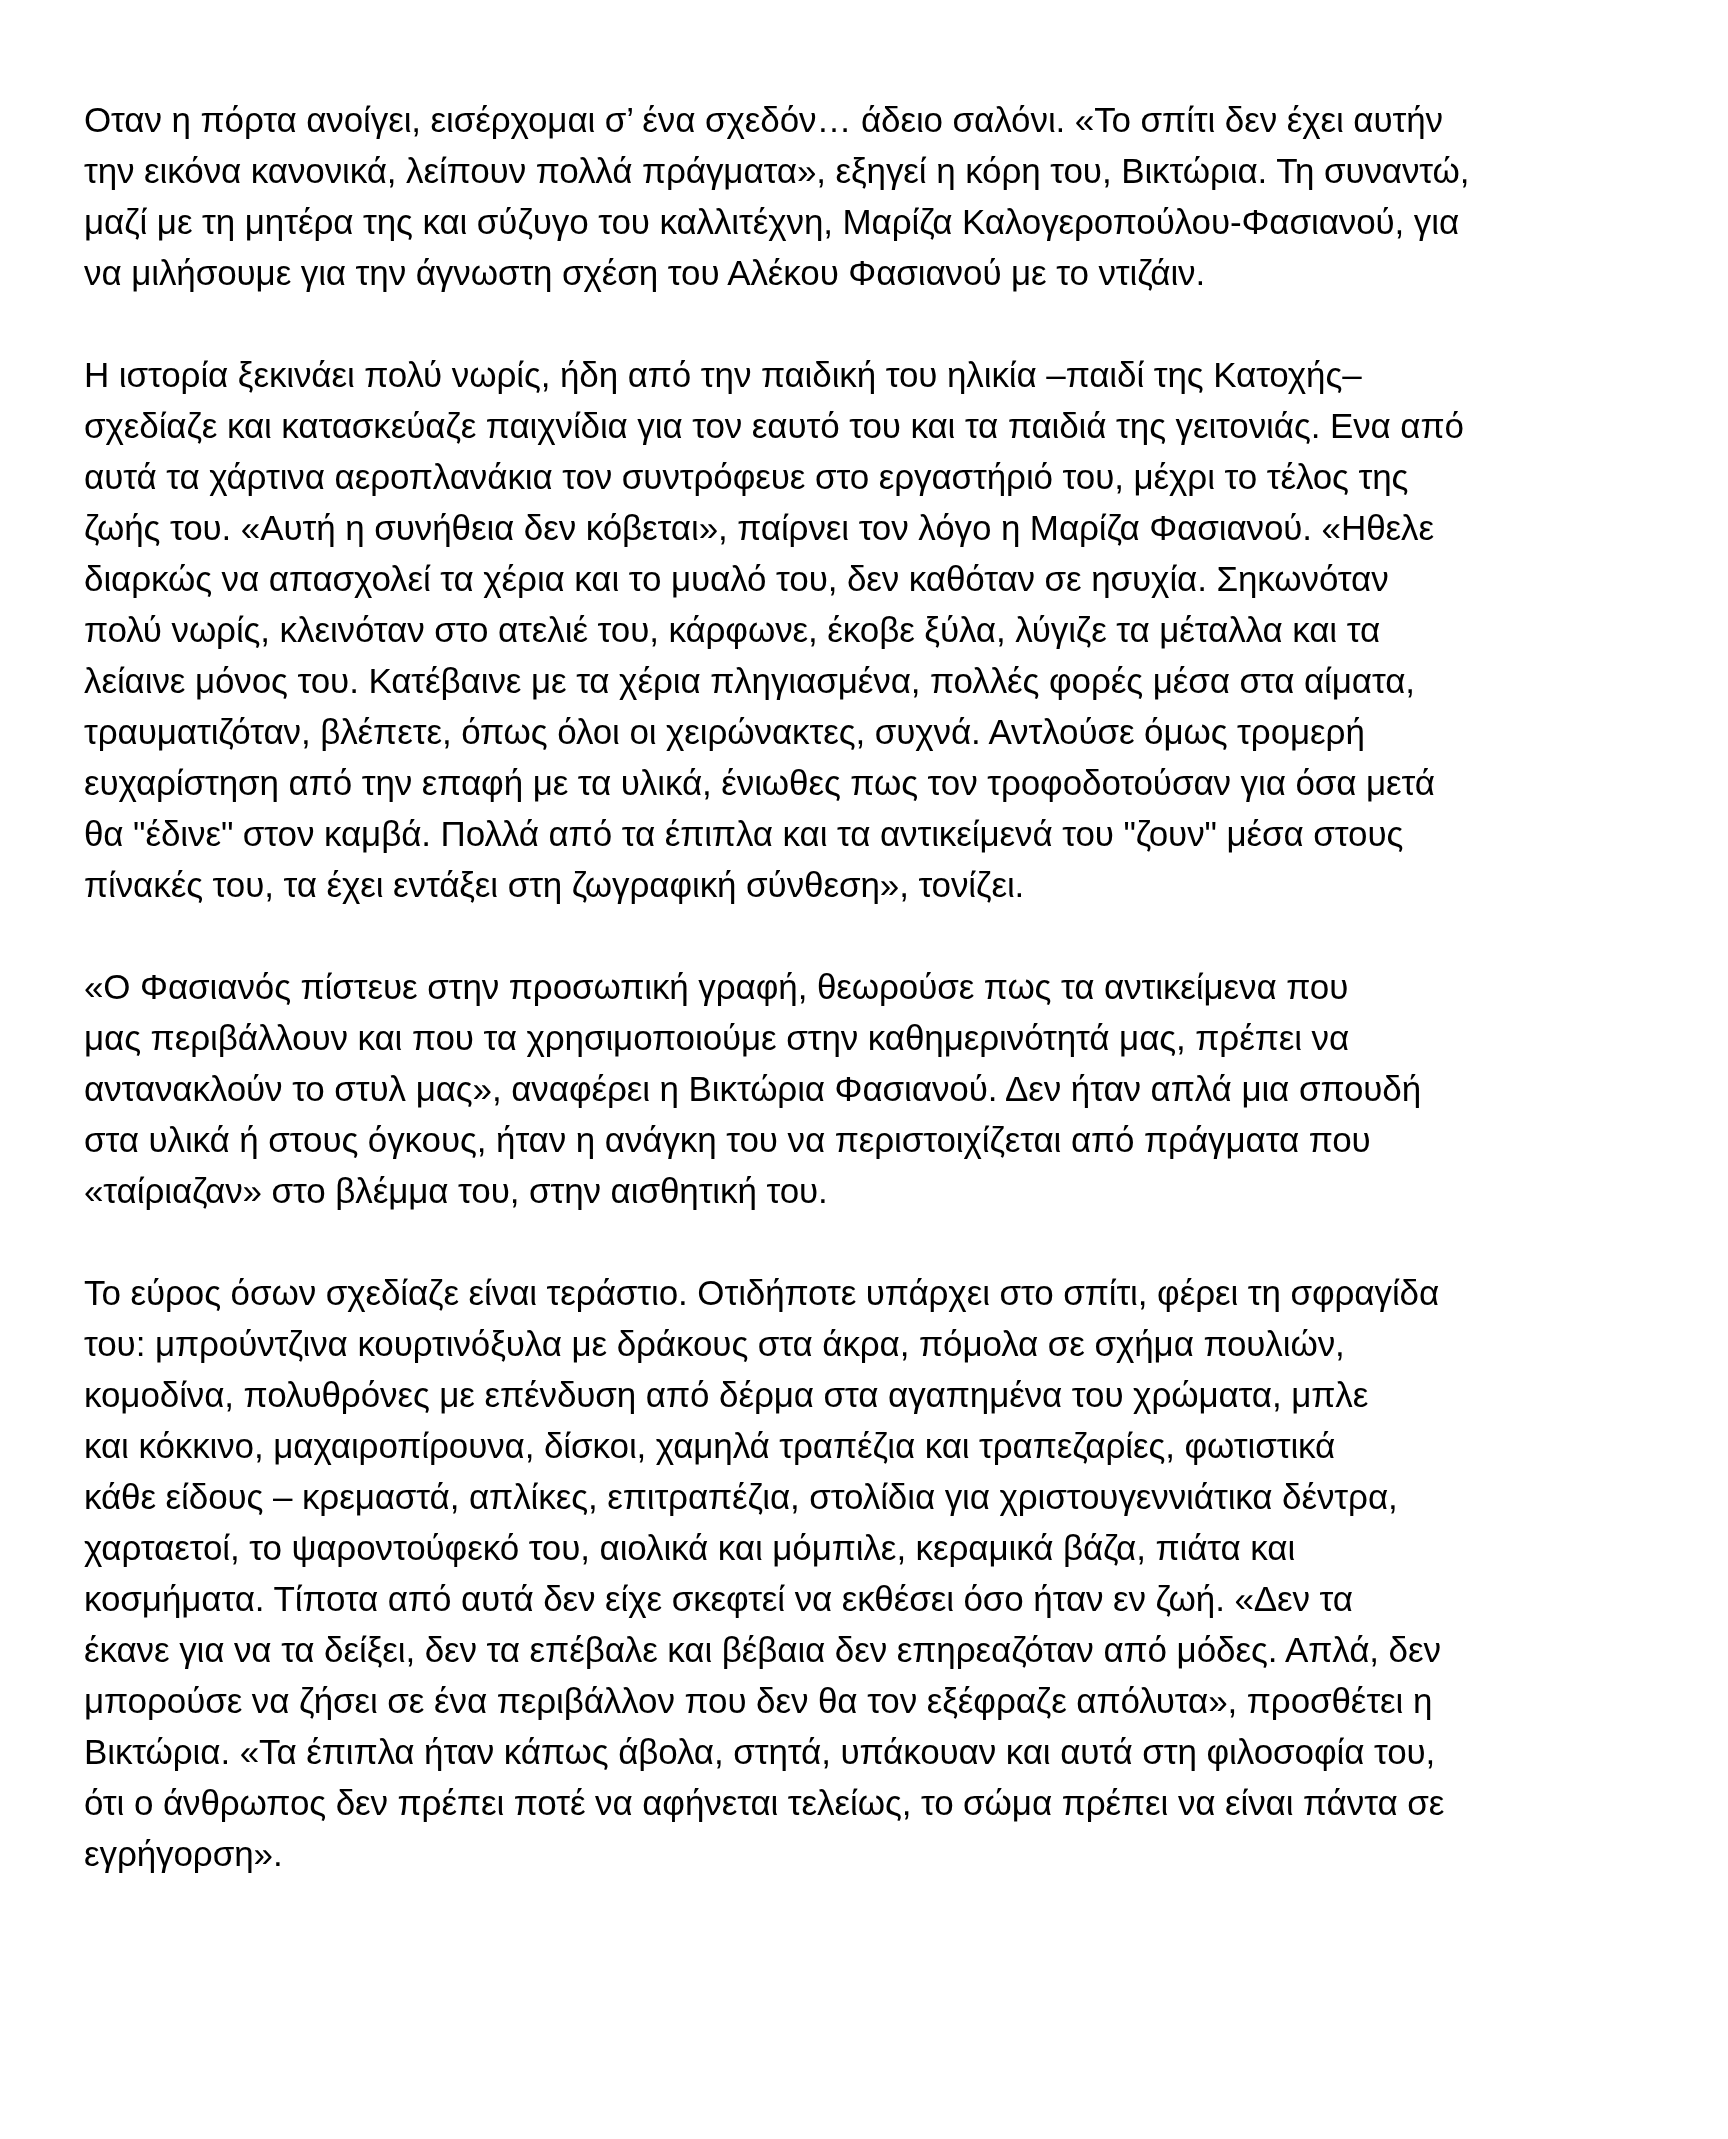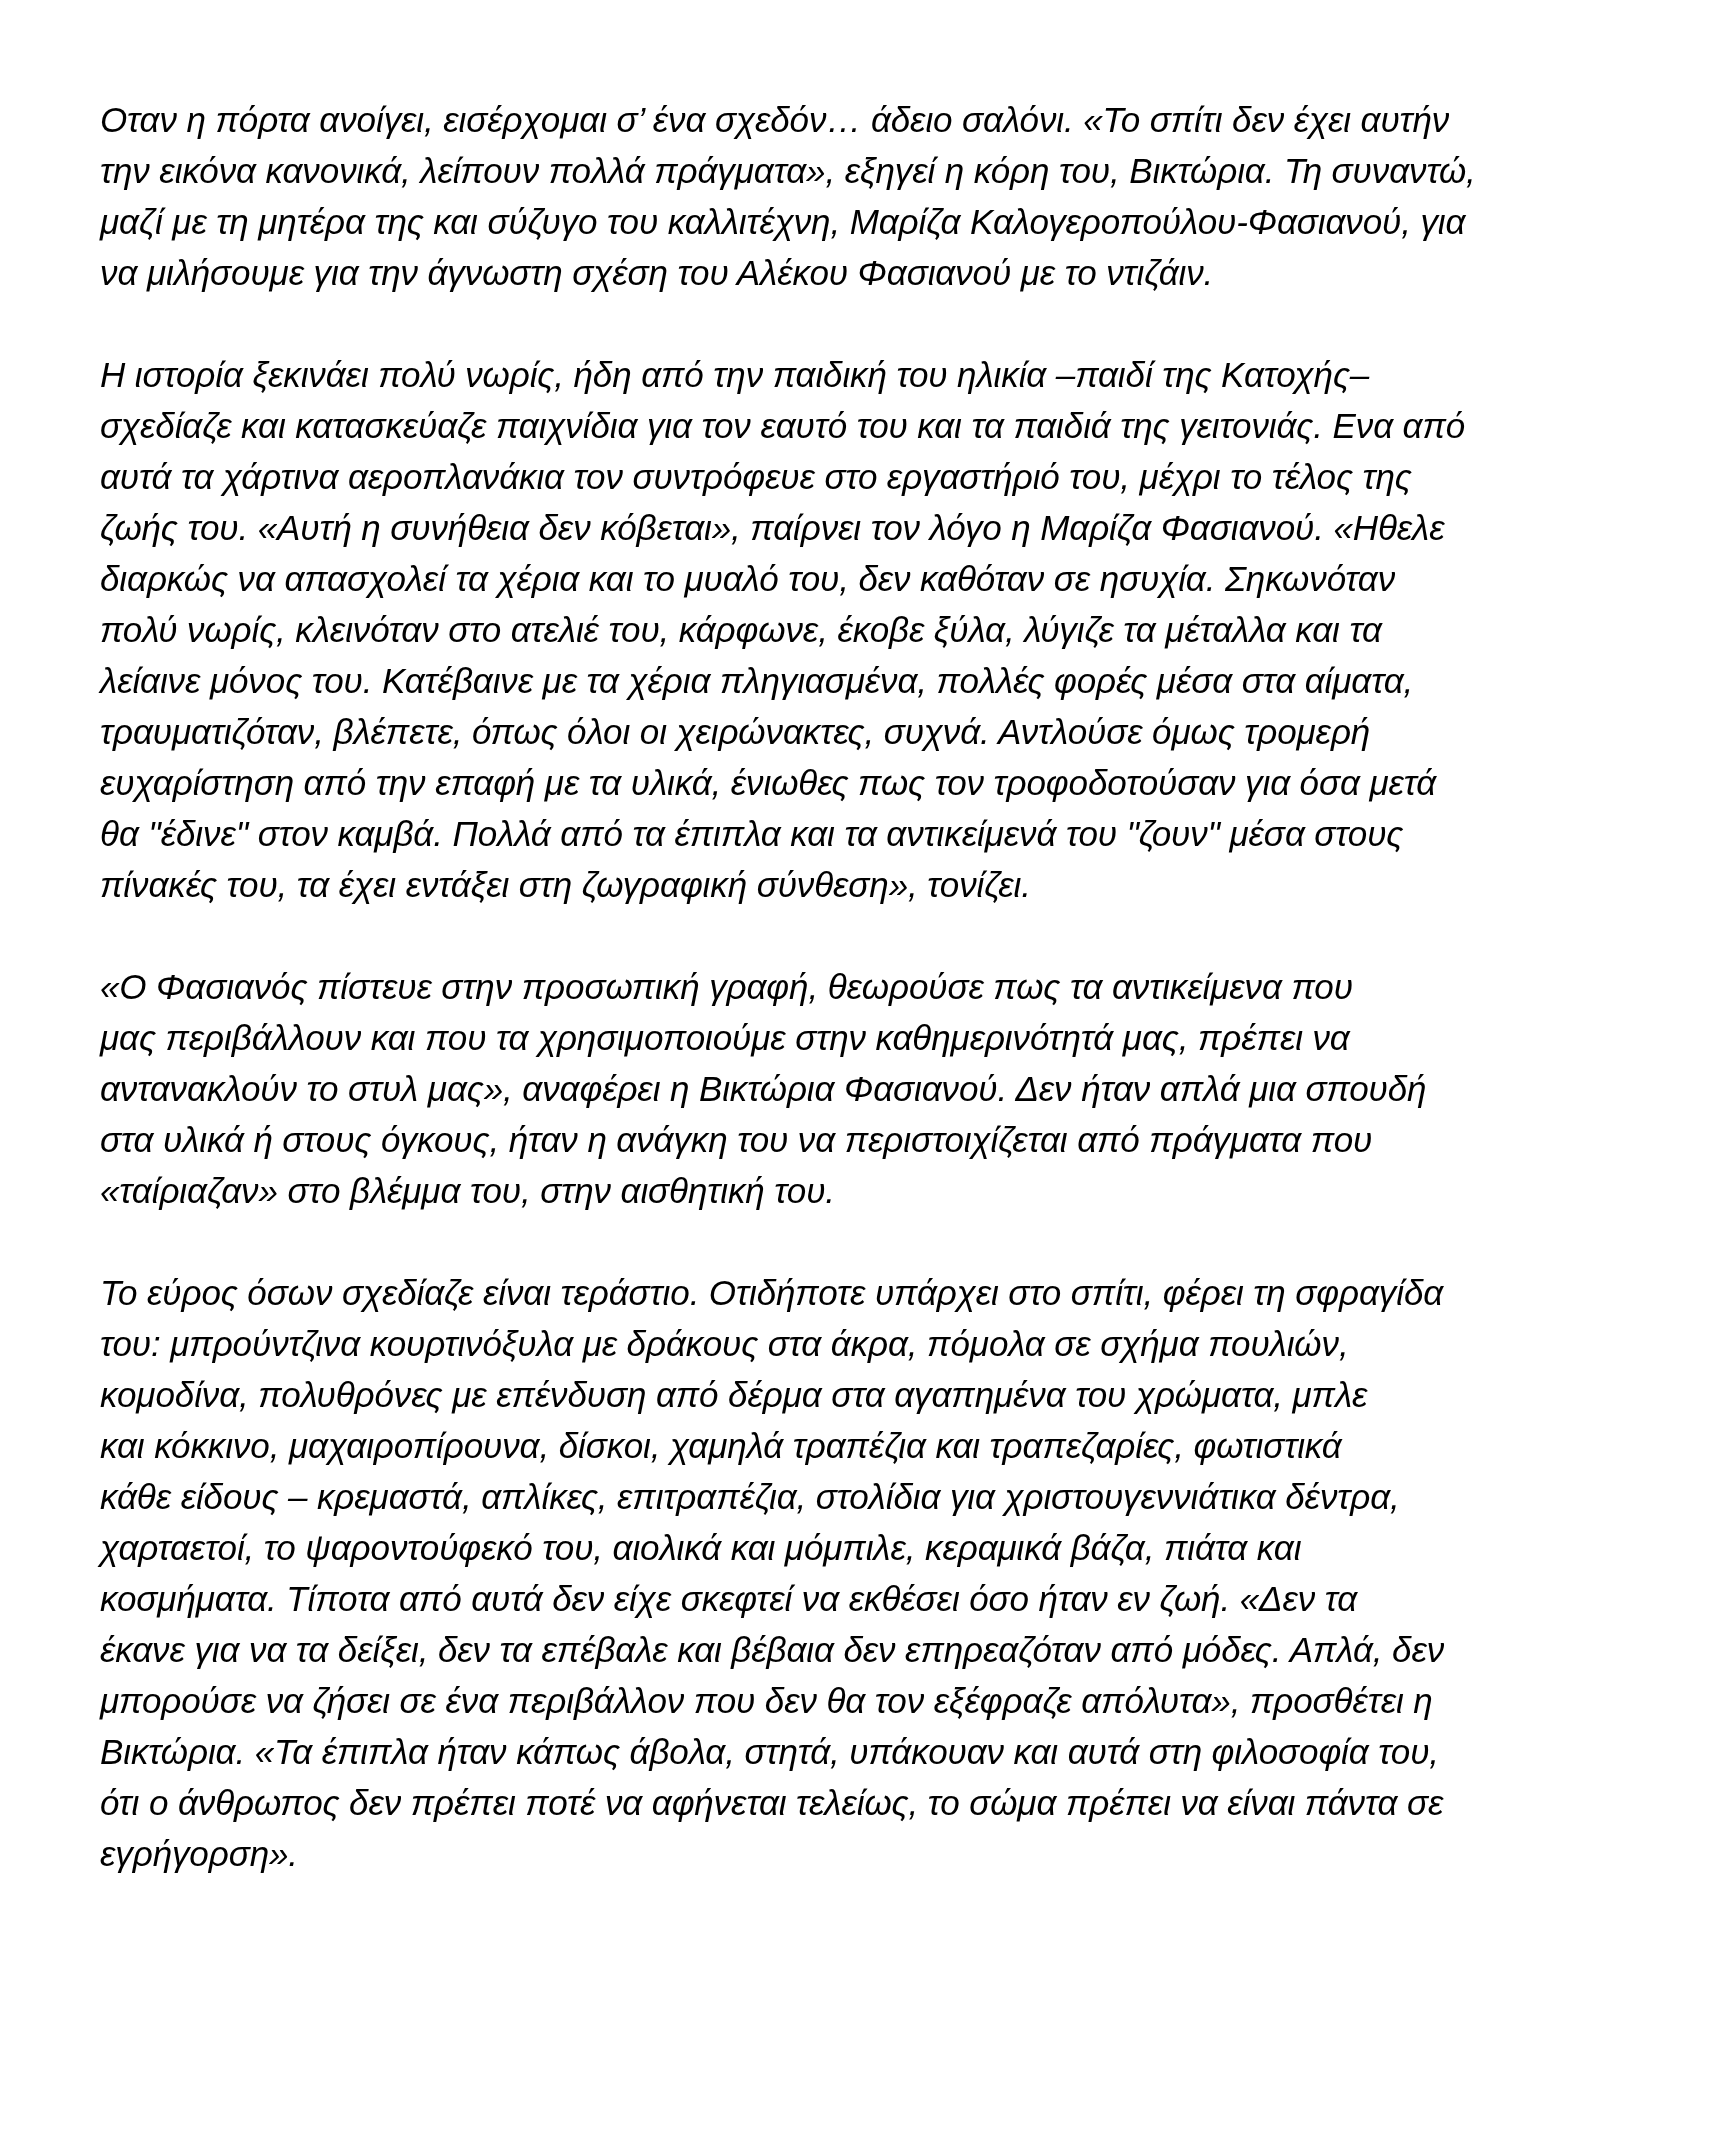--- a/index.html
+++ b/index.html
@@ -9,25 +9,24 @@
   body {
     width: 1728px;
     height: 2140px;
     background: #ffffff;
     position: relative;
     font-family: "Liberation Sans", "DejaVu Sans", sans-serif;
     overflow: hidden;
   }
   .article {
     position: absolute;
-    left: 100px;
+    left: 84px;
     top: 94px;
     width: 1559px;
     color: #000000;
-    font-style: italic;
   }
   .para {
     margin: 0 0 51px 0;
     font-size: 35px;
     line-height: 51px;
     letter-spacing: -0.1px;
     white-space: pre;
     color: #000000;
   }
   .para:last-child {

